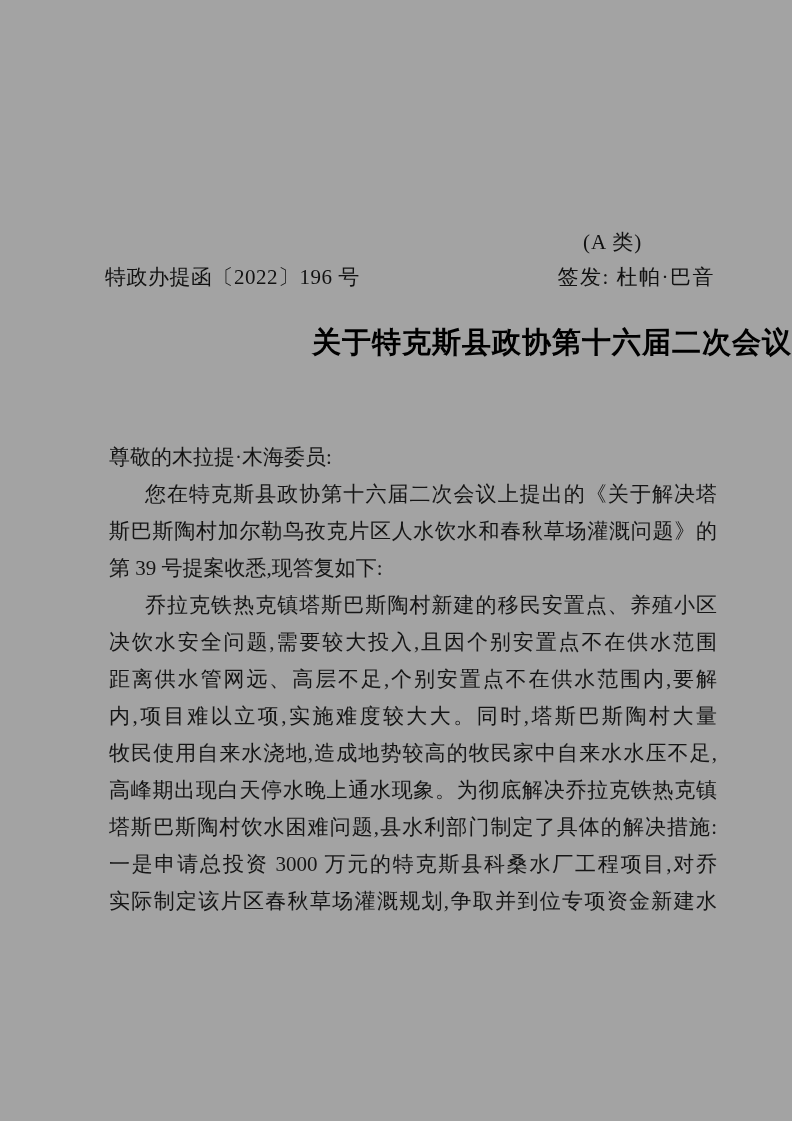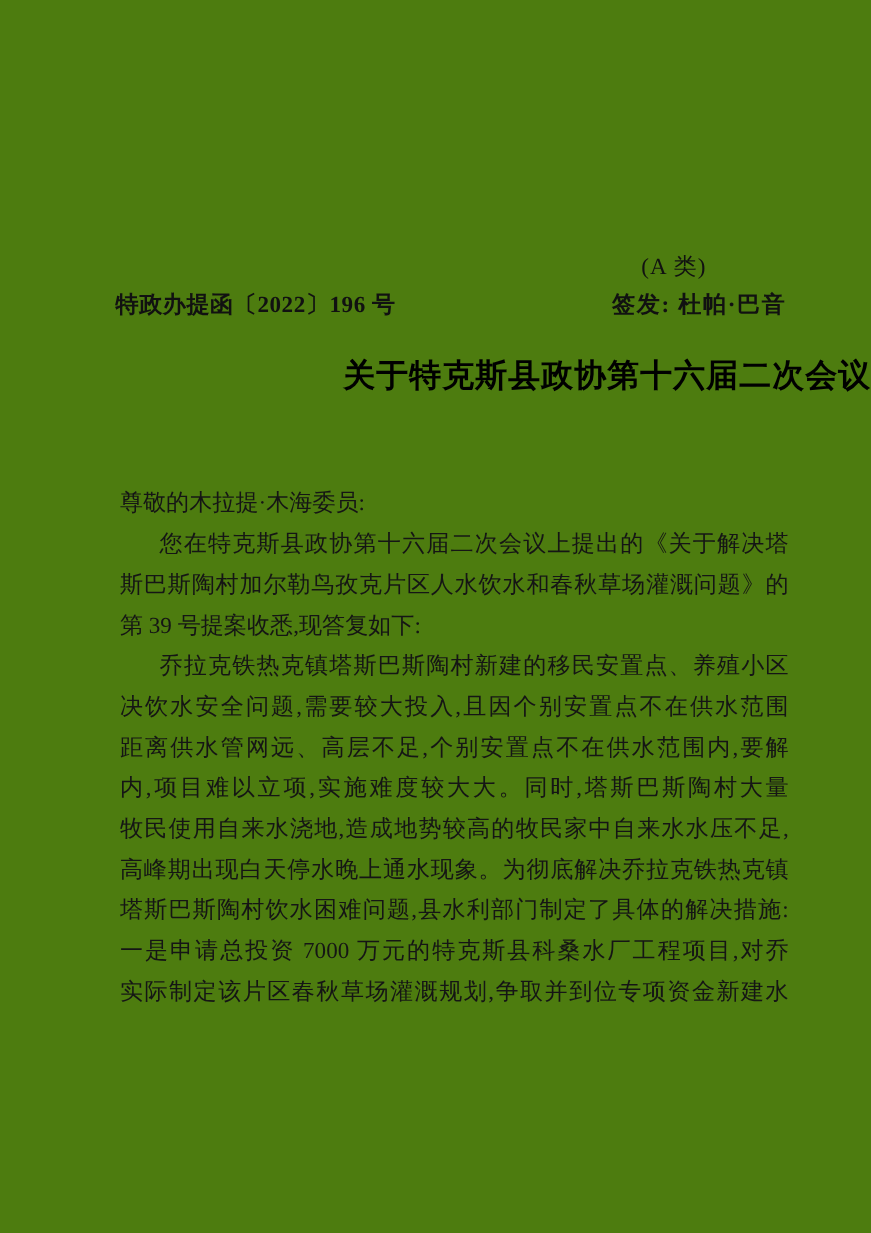--- a/index.html
+++ b/index.html
@@ -4,21 +4,21 @@
 <style>
   html, body {
     margin: 0;
     padding: 0;
     background: #ffffff;
   }
   .page {
     position: relative;
     width: 792px;
     height: 1121px;
-    background: #4d7c0f;
+    background: #a3a3a3;
     overflow: hidden;
     font-family: "Liberation Serif", "DejaVu Serif", serif;
     color: #111111;
   }
   .class-label {
     position: absolute;
     top: 228px;
     left: 583px;
     font-size: 21px;
     letter-spacing: 1px;
@@ -28,21 +28,20 @@
   .header-row {
     position: absolute;
     top: 263px;
     left: 97px;
     width: 620px;
     display: flex;
     justify-content: space-between;
     align-items: baseline;
     font-size: 21px;
     color: #111111;
-    font-weight: bold;
   }
   .doc-number {
     padding-left: 8px;
     letter-spacing: 0.5px;
     white-space: nowrap;
   }
   .signer {
     letter-spacing: 1.5px;
     white-space: nowrap;
     padding-right: 2px;
@@ -109,17 +108,17 @@
       <div class="line indent fill">您在特克斯县政协第十六届二次会议上提出的《关于解决塔</div>
       <div class="line fill">斯巴斯陶村加尔勒鸟孜克片区人水饮水和春秋草场灌溉问题》的</div>
       <div class="line">第 39 号提案收悉,现答复如下:</div>
       <div class="line indent fill">乔拉克铁热克镇塔斯巴斯陶村新建的移民安置点、养殖小区</div>
       <div class="line fill">决饮水安全问题,需要较大投入,且因个别安置点不在供水范围</div>
       <div class="line fill">距离供水管网远、高层不足,个别安置点不在供水范围内,要解</div>
       <div class="line fill">内,项目难以立项,实施难度较大大。同时,塔斯巴斯陶村大量</div>
       <div class="line fill">牧民使用自来水浇地,造成地势较高的牧民家中自来水水压不足,</div>
       <div class="line fill">高峰期出现白天停水晚上通水现象。为彻底解决乔拉克铁热克镇</div>
       <div class="line fill">塔斯巴斯陶村饮水困难问题,县水利部门制定了具体的解决措施:</div>
-      <div class="line fill">一是申请总投资 7000 万元的特克斯县科桑水厂工程项目,对乔</div>
+      <div class="line fill">一是申请总投资 3000 万元的特克斯县科桑水厂工程项目,对乔</div>
       <div class="line fill">实际制定该片区春秋草场灌溉规划,争取并到位专项资金新建水</div>
     </div>
 
 </div>
 
 </body></html>

